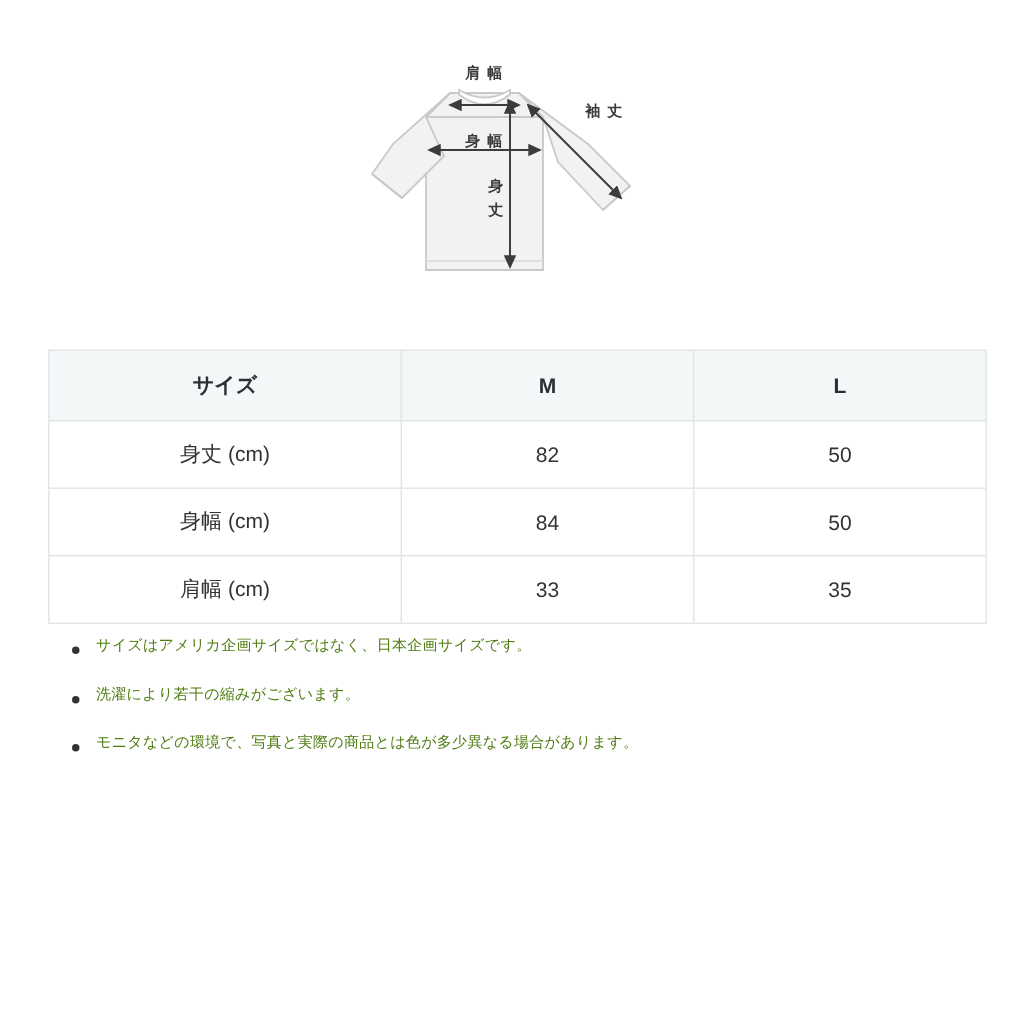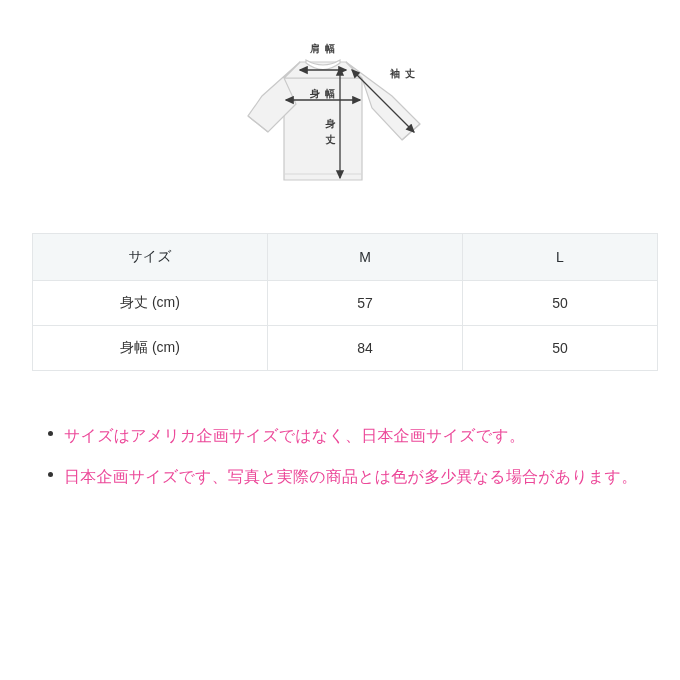--- a/index.html
+++ b/index.html
@@ -44,21 +44,21 @@
   .size-table td {
     border: 1px solid #e3e6e8;
     text-align: center;
     font-weight: normal;
     color: #333333;
   }
   .size-table thead th {
     background: #f4f7f8;
     height: 44px;
     font-size: 14px;
-    font-weight: normal;
+    font-weight: bold;
     color: #2b3034;
   }
   .size-table tbody td {
     height: 42px;
     font-size: 14px;
     background: #ffffff;
   }
   .col-label { width: 232px; }
   .col-val { width: 192px; }
 
@@ -67,23 +67,23 @@
     position: absolute;
     top: 424px;
     left: 40px;
     width: 600px;
     margin: 0;
     padding: 0 0 0 24px;
     list-style: none;
   }
   .notes li {
     position: relative;
-    font-size: 16px;
+    font-size: 10px;
     line-height: 1.45;
-    color: #ec4899;
+    color: #4d7c0f;
     margin-bottom: 18px;
     letter-spacing: 0.2px;
   }
   .notes li::before {
     content: "";
     position: absolute;
     left: -16px;
     top: 7px;
     width: 5px;
     height: 5px;
@@ -152,29 +152,35 @@
     <thead>
       <tr>
         <th class="col-label">サイズ</th>
         <th class="col-val">M</th>
         <th class="col-val">L</th>
       </tr>
     </thead>
     <tbody>
       <tr>
         <td>身丈 (cm)</td>
-        <td>57</td>
+        <td>82</td>
         <td>50</td>
       </tr>
       <tr>
         <td>身幅 (cm)</td>
         <td>84</td>
         <td>50</td>
       </tr>
+      <tr>
+        <td>肩幅 (cm)</td>
+        <td>33</td>
+        <td>35</td>
+      </tr>
     </tbody>
   </table>
 
   <ul class="notes">
     <li>サイズはアメリカ企画サイズではなく、日本企画サイズです。</li>
-    <li>日本企画サイズです、写真と実際の商品とは色が多少異なる場合があります。</li>
+    <li>洗濯により若干の縮みがございます。</li>
+    <li>モニタなどの環境で、写真と実際の商品とは色が多少異なる場合があります。</li>
   </ul>
 
 </div>
 
 </body></html>

